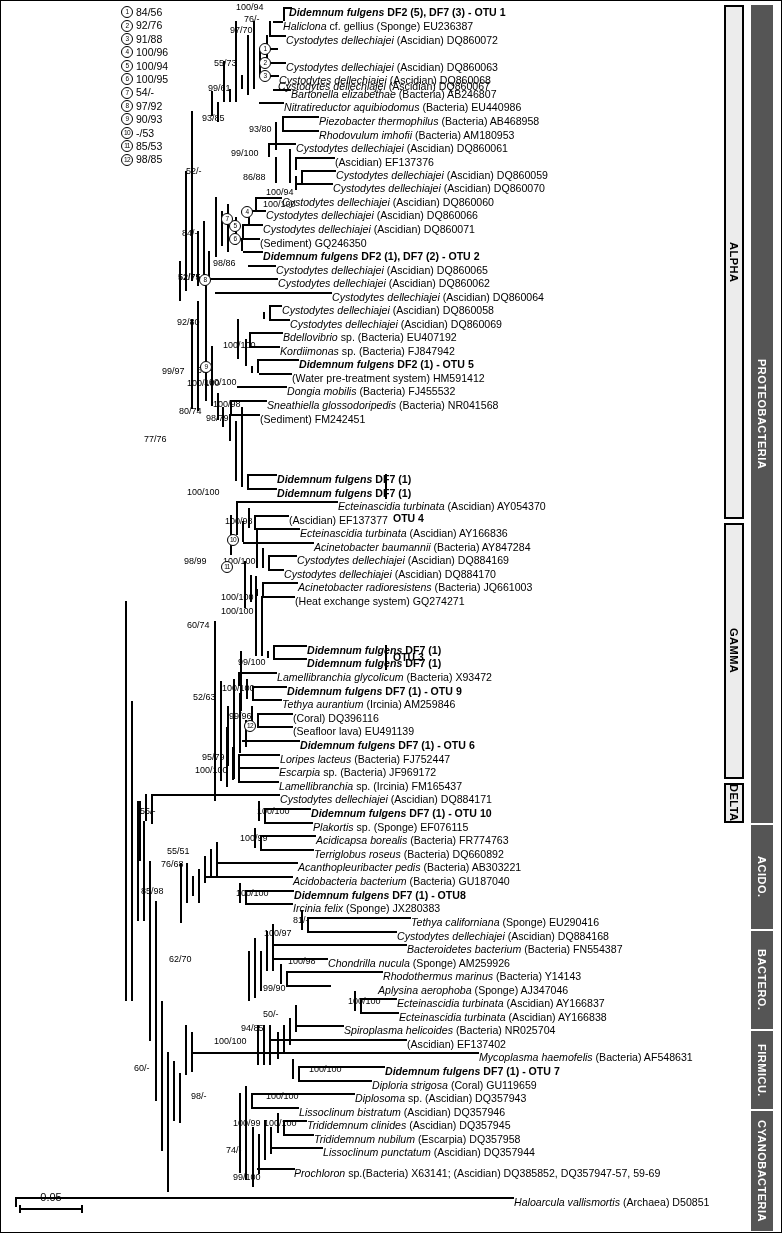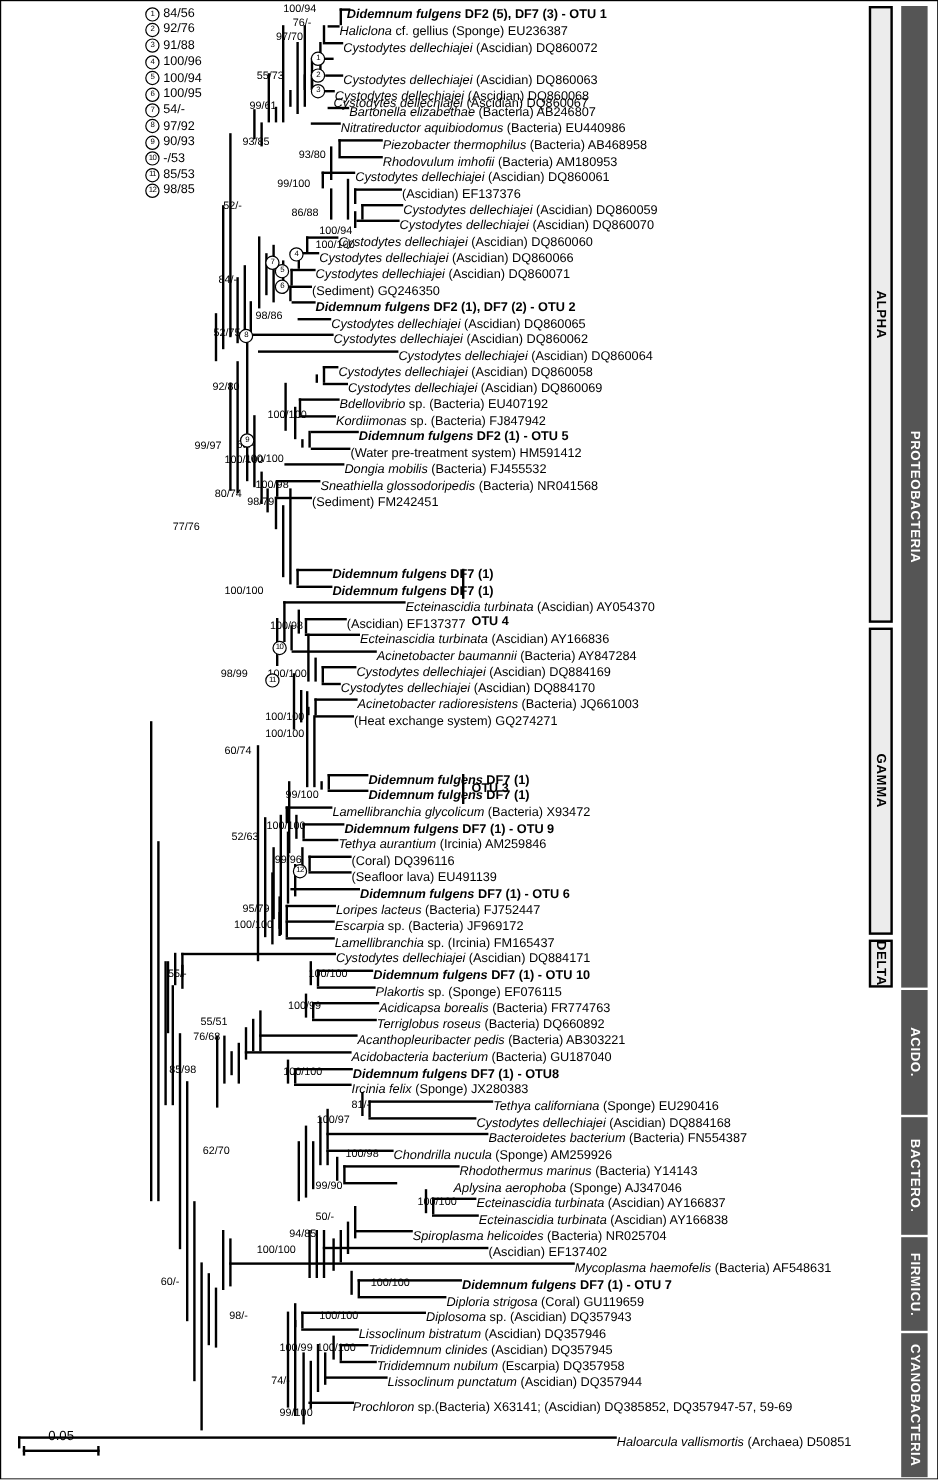--- a/index.html
+++ b/index.html
@@ -371,21 +371,21 @@
       <div class="boot" style="left: 213px; top: 58px;">55/73</div>
       <div class="boot" style="left: 207px; top: 83px;">99/61</div>
       <div class="boot" style="left: 201px; top: 113px;">93/85</div>
       <div class="boot" style="left: 248px; top: 124px;">93/80</div>
       <div class="boot" style="left: 230px; top: 148px;">99/100</div>
       <div class="boot" style="left: 185px; top: 166px;">52/-</div>
       <div class="boot" style="left: 242px; top: 172px;">86/88</div>
       <div class="boot" style="left: 265px; top: 187px;">100/94</div>
       <div class="boot" style="left: 262px; top: 199px;">100/100</div>
       <div class="boot" style="left: 181px; top: 228px;">84/-</div>
-      <div class="boot" style="left: 177px; top: 272px;">52/75</div>
+      <div class="boot" style="left: 177px; top: 272px; font-weight: bold;">52/75</div>
       <div class="boot" style="left: 212px; top: 258px;">98/86</div>
       <div class="boot" style="left: 176px; top: 317px;">92/80</div>
       <div class="boot" style="left: 222px; top: 340px;">100/100</div>
       <div class="boot" style="left: 203px; top: 377px;">100/100</div>
       <div class="boot" style="left: 161px; top: 366px;">99/97</div>
       <div class="boot" style="left: 196px; top: 365px;">68/-</div>
       <div class="boot" style="left: 186px; top: 378px;">100/100</div>
       <div class="boot" style="left: 178px; top: 406px;">80/74</div>
       <div class="boot" style="left: 212px; top: 399px;">100/98</div>
       <div class="boot" style="left: 205px; top: 413px;">98/79</div>

